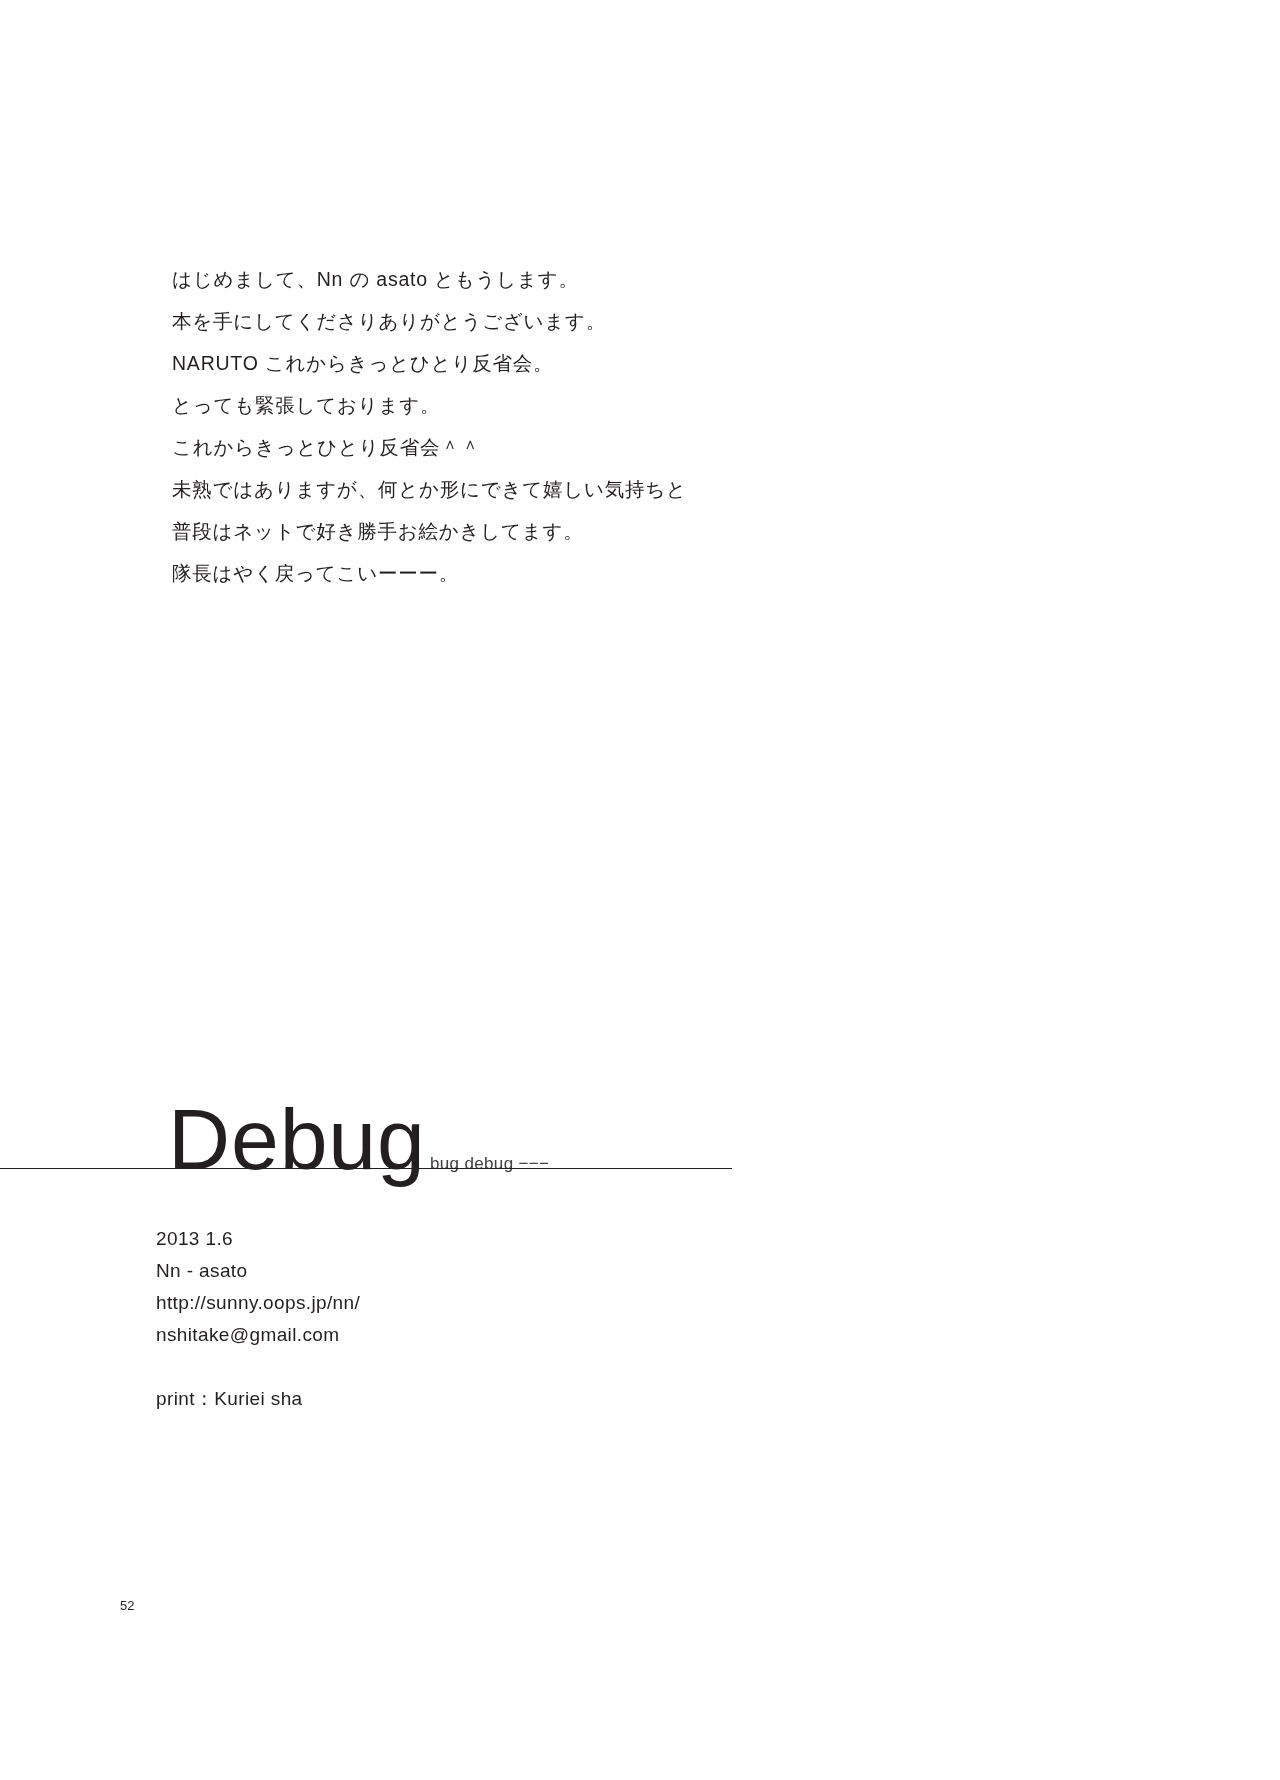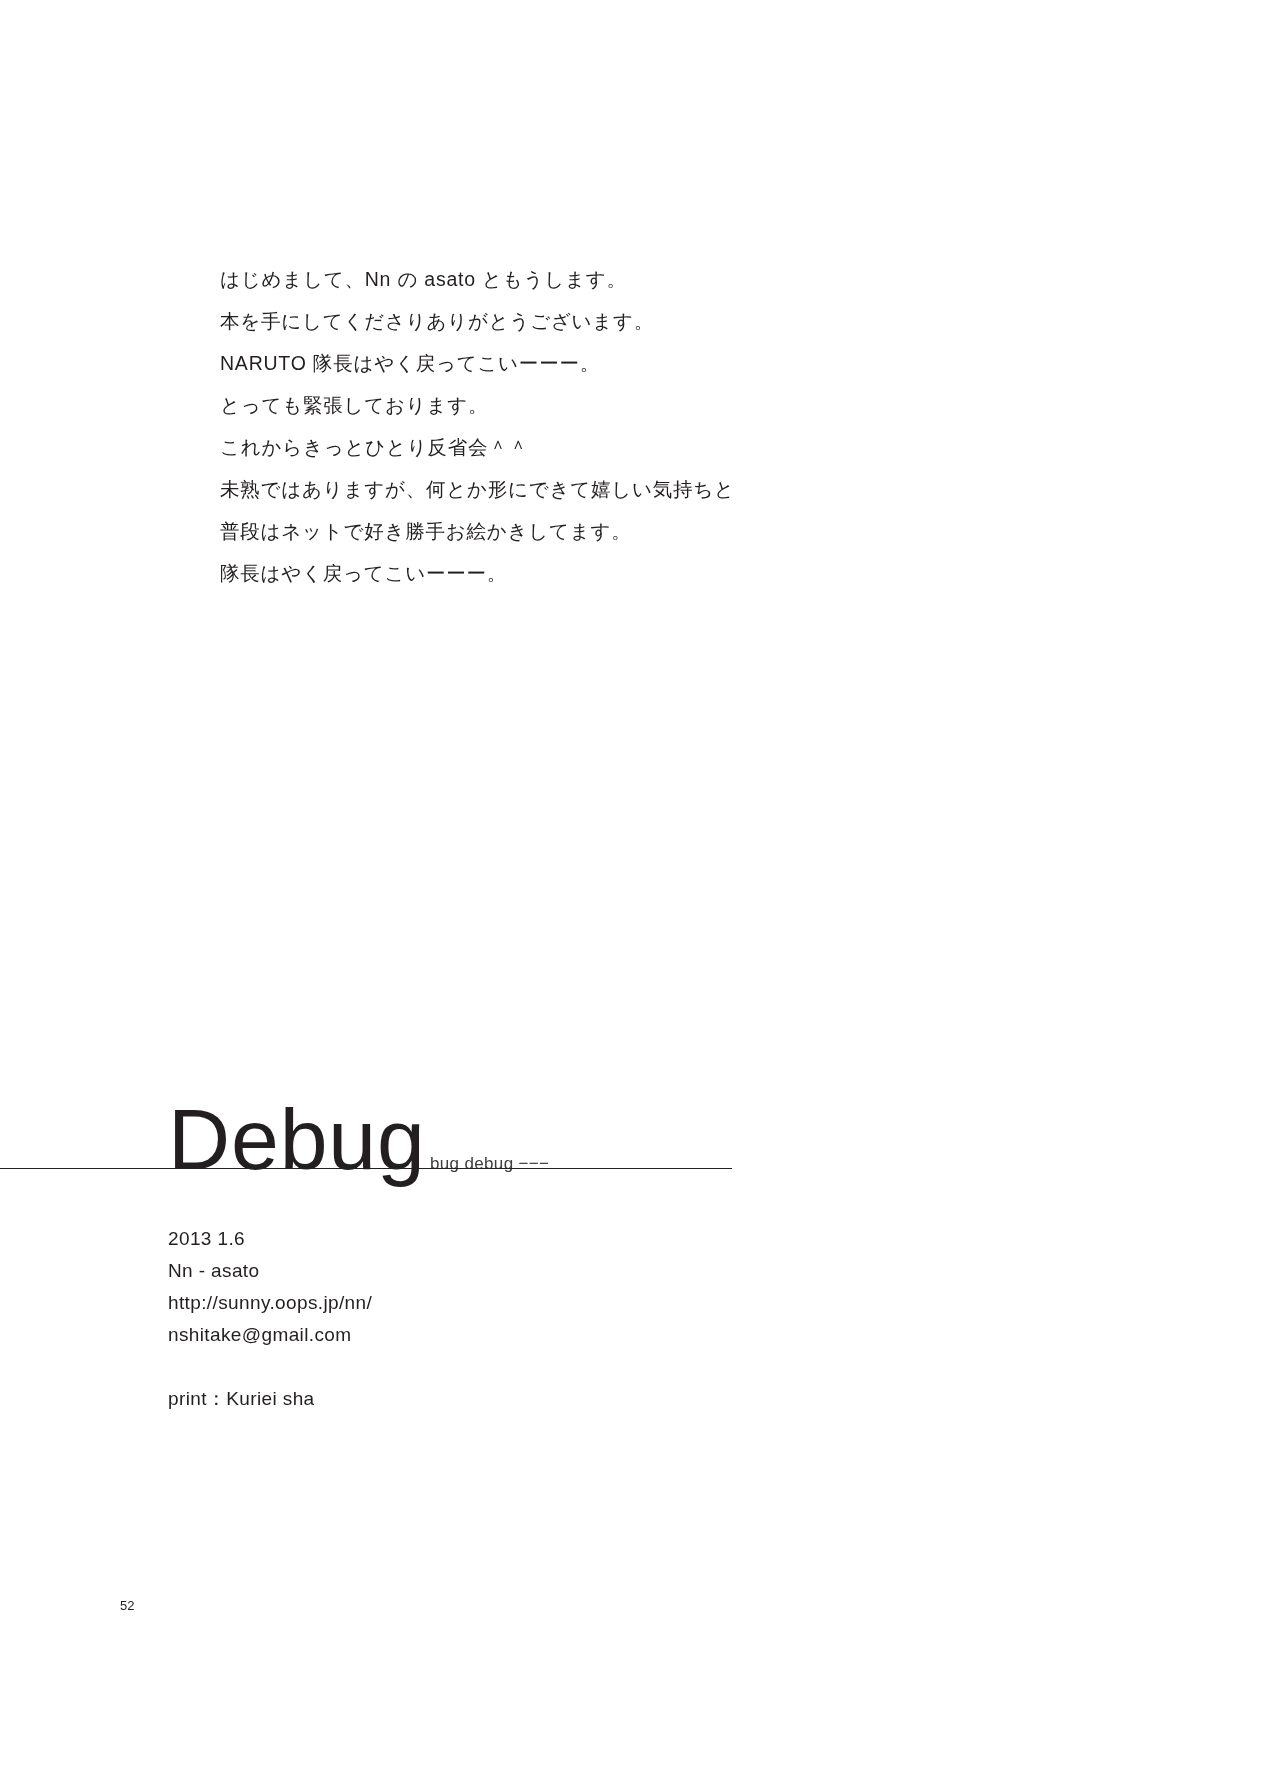--- a/index.html
+++ b/index.html
@@ -30,21 +30,20 @@
     left: 172px;
     top: 258px;
     width: 800px;
   }
   .afterword .line {
     font-size: 19.5px;
     line-height: 42px;
     letter-spacing: 0.04em;
     color: #231f20;
     white-space: pre;
-    margin-left: 48px;
   }
 
   
   .colophon {
     position: absolute;
     left: 0;
     top: 1108px;
     width: 1280px;
   }
 
@@ -86,21 +85,21 @@
     left: 168px;
     top: 1178px;
     font-size: 17px;
     letter-spacing: 0.01em;
     color: #231f20;
     white-space: pre;
   }
 
   .imprint {
     position: absolute;
-    left: 168px;
+    left: 156px;
     top: 1223px;
     width: 700px;
   }
   .imprint .line {
     font-size: 19px;
     line-height: 32px;
     letter-spacing: 0.02em;
     color: #231f20;
     white-space: pre;
   }
@@ -117,21 +116,21 @@
   }
 </style>
 </head>
 <body>
 
 <div class="page">
 
   <div class="afterword">
     <div class="line">はじめまして、Nn の asato ともうします。</div>
     <div class="line">本を手にしてくださりありがとうございます。</div>
-    <div class="line">NARUTO 隊長はやく戻ってこいーーー。</div>
+    <div class="line">NARUTO これからきっとひとり反省会。</div>
     <div class="line">とっても緊張しております。</div>
     <div class="line">これからきっとひとり反省会＾＾</div>
     <div class="line">未熟ではありますが、何とか形にできて嬉しい気持ちと</div>
     <div class="line">普段はネットで好き勝手お絵かきしてます。</div>
     <div class="line">隊長はやく戻ってこいーーー。</div>
   </div>
 
   <div class="colophon">
     <div class="title-row">
       <div class="title-main">Debug</div>

